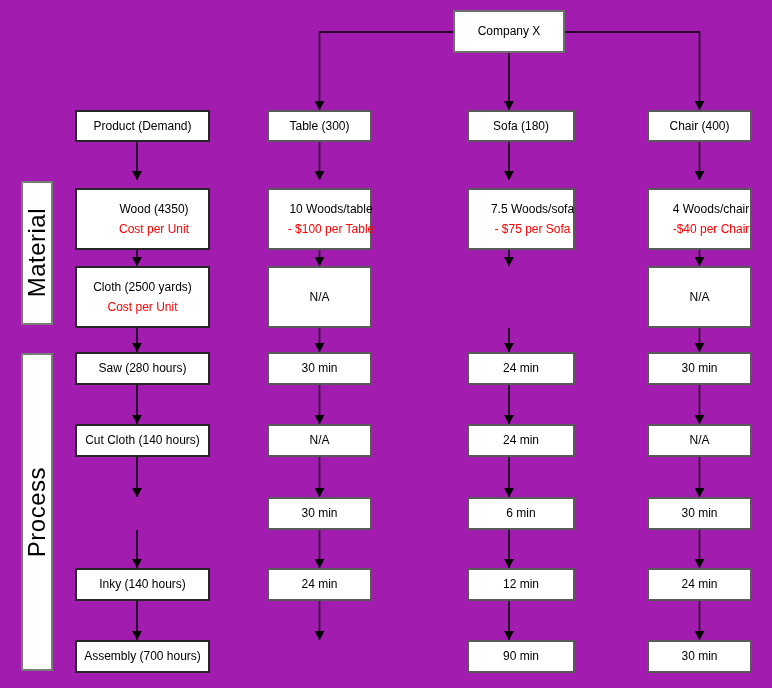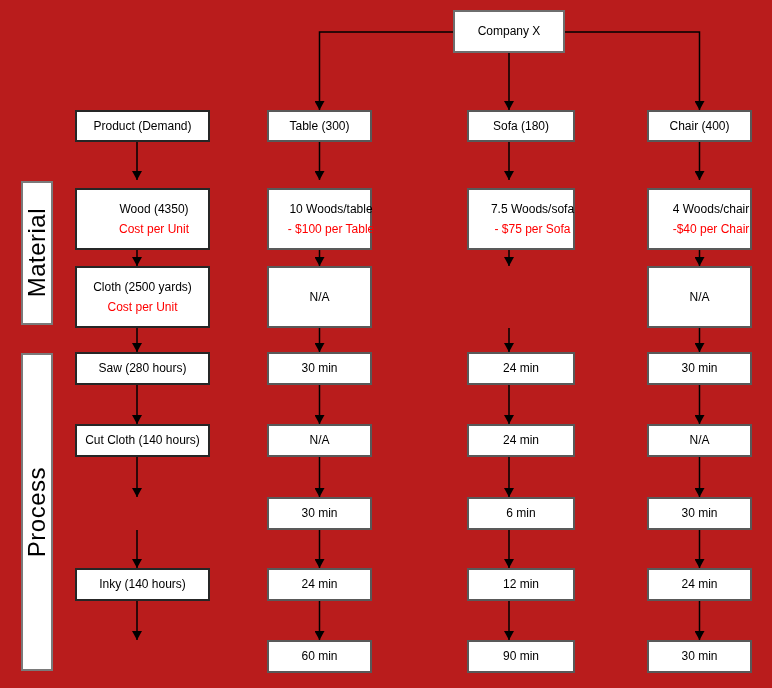--- a/index.html
+++ b/index.html
@@ -5,21 +5,21 @@
   html, body {
     margin: 0;
     padding: 0;
     background: #ffffff;
     font-family: "Liberation Sans", sans-serif;
   }
   .canvas {
     position: relative;
     width: 772px;
     height: 688px;
-    background: #b91c1c;
+    background: #a21caf;
     overflow: hidden;
   }
   .connectors {
     position: absolute;
     left: 0; top: 0;
   }
   .box {
     position: absolute;
     background: #ffffff;
     border: 2px solid #595959;
@@ -147,20 +147,23 @@
   </div>
   <div class="box dark c1 rp1">
     <span class="l1">Saw (280 hours)</span>
   </div>
   <div class="box dark c1 rp2">
     <span class="l1">Cut Cloth (140 hours)</span>
   </div>
   <div class="box dark c1 rp4">
     <span class="l1">Inky (140 hours)</span>
   </div>
+  <div class="box dark c1 rp5">
+    <span class="l1">Assembly (700 hours)</span>
+  </div>
 
   <div class="box c2 rh">
     <span class="l1">Table (300)</span>
   </div>
   <div class="box c2 rm1">
     <span class="l1">10 Woods/table</span>
     <span class="l2" style="color: rgb(255, 0, 0);">- $100 per Table</span>
   </div>
   <div class="box c2 rm2">
     <span class="l1">N/A</span>
@@ -170,23 +173,20 @@
   </div>
   <div class="box c2 rp2">
     <span class="l1">N/A</span>
   </div>
   <div class="box c2 rp3">
     <span class="l1">30 min</span>
   </div>
   <div class="box c2 rp4">
     <span class="l1">24 min</span>
   </div>
-  <div class="box c2 rp5">
-    <span class="l1">60 min</span>
-  </div>
 
   <div class="box c3 rh">
     <span class="l1">Sofa (180)</span>
   </div>
   <div class="box c3 rm1">
     <span class="l1">7.5 Woods/sofa</span>
     <span class="l2" style="color: rgb(255, 0, 0);">- $75 per Sofa</span>
   </div>
   <div class="box c3 rp1">
     <span class="l1">24 min</span>

